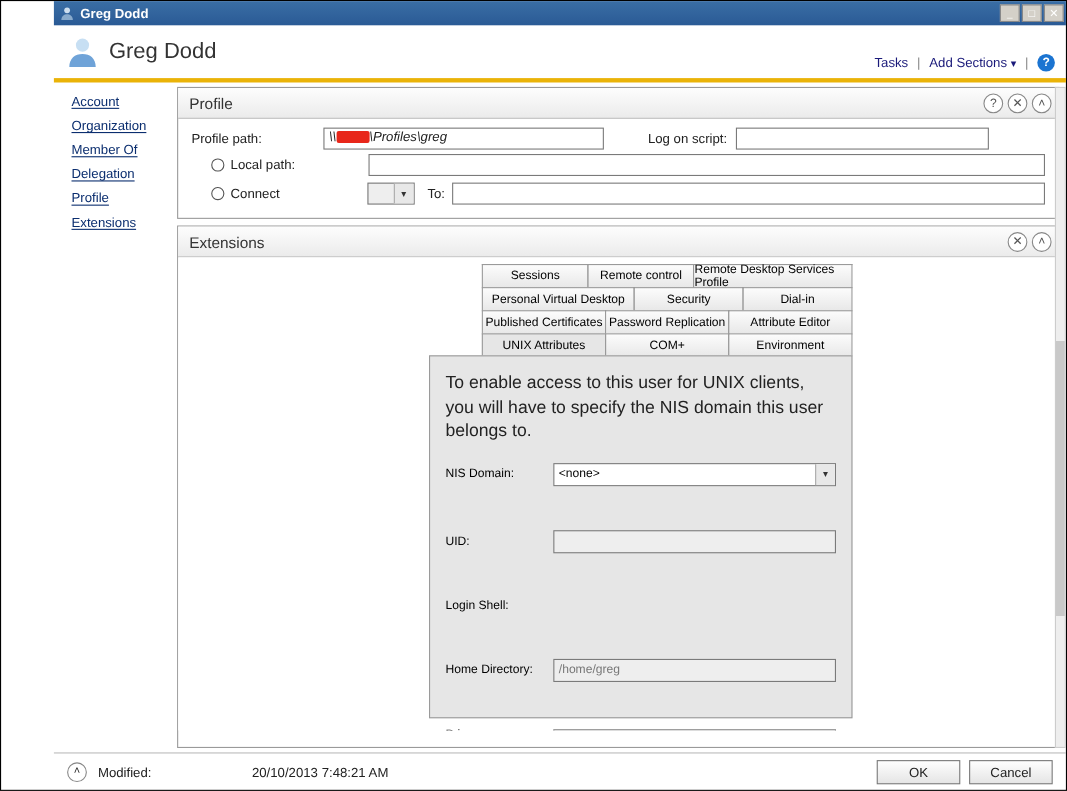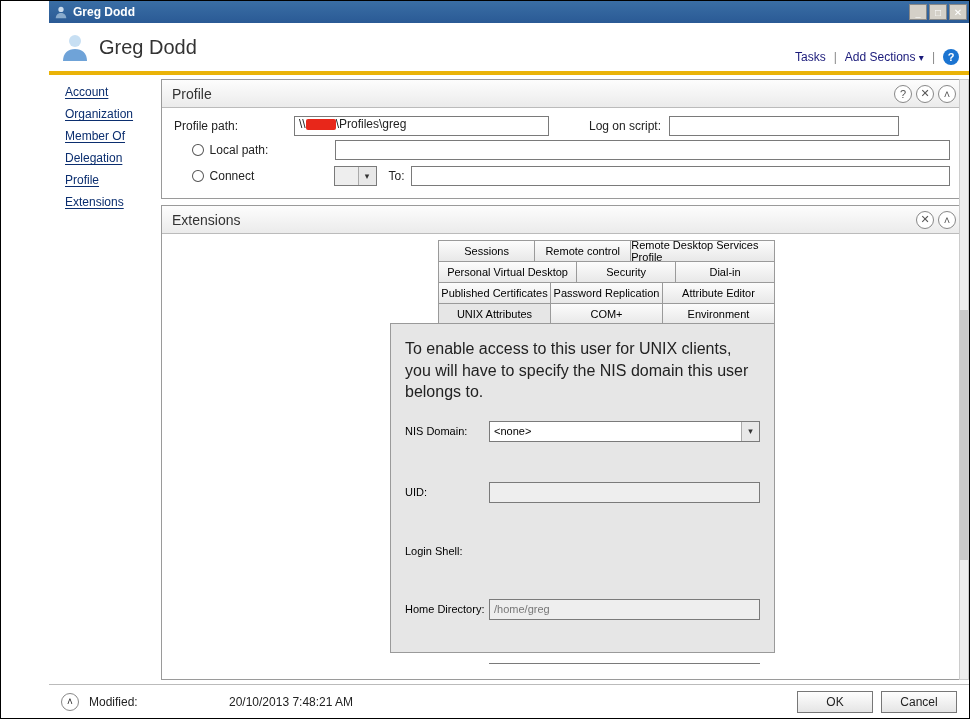--- a/index.html
+++ b/index.html
@@ -25,40 +25,40 @@
   .scroll-track { position:absolute; right:0; top:4px; bottom:4px; width:10px; background:#eee; border:1px solid #ccc;}
   .scroll-thumb { position:absolute; left:0; right:0; top:230px; height:250px; background:#c9c9c9;}
   .section { border:1px solid #9a9a9a; background:#fff; }
   .section-header { height:28px; background: linear-gradient(#fdfdfd,#ebebeb); border-bottom:1px solid #bbb; display:flex; align-items:center; padding:0 6px 0 10px;}
   .section-title { flex:1; font-size:14px; color:#333;}
   .circ-btn { width:18px; height:18px; border:1px solid #888; border-radius:50%; margin-left:4px; display:flex; align-items:center; justify-content:center; font-size:11px; color:#555; cursor:pointer; background:#fff;}
   .section-body { padding: 8px 12px 10px 12px; font-size:12px; color:#222;}
   .row { display:flex; align-items:center; margin-bottom:4px;}
   .lbl { width:120px;}
   .input-flat { height:20px; border:1px solid #7a7a7a; background:#fff; padding:0 4px; font-size:12px;}
-  .profilepath { width:255px;}
+  .profilepath { width:255px;font-style:italic;}
   .logonscript-lbl { width:80px; margin-left:40px;}
   .logonscript-inp { width:230px;}
   .radio-row { display:flex; align-items:center; margin:2px 0 2px 18px; font-size:12px;}
   .radio { width:12px; height:12px; border:1px solid #555; border-radius:50%; margin-right:6px;}
   .sub-lbl { width:130px;}
   .longinp { width:640px;}
   .drive-sel { width:44px; height:20px; border:1px solid #7a7a7a; background:#eee; margin-right:6px;}
   .to-lbl { margin:0 6px;}
   .ext-body { padding:6px 8px 6px 8px; min-height:430px; background:#fff; overflow:hidden;}
   .tab-wrap { margin-left:220px; width:385px;}
   .tab-rows { border-bottom:0;margin-left:48px;}
   .tab-line { display:flex;}
   .tab { flex:1; height:21px; border:1px solid #9a9a9a; border-bottom:none; background: linear-gradient(#fcfcfc,#e8e8e8); font-size:11px; display:flex; align-items:center; justify-content:center; cursor:pointer; margin-right:-1px;}
   .tab:last-child { margin-right:0;}
   .tab.active { background:#e6e6e6; border-bottom:1px solid #e6e6e6; font-weight:normal; position:relative;}
   .panel { border:1px solid #9a9a9a; background:#e6e6e6; padding:14px 14px 20px 14px; position:relative; top:-1px; height:330px;}
   .panel-text { font-size:16px; color:#222; margin-bottom:18px; line-height:1.35;}
   .frow { display:flex; align-items:center; margin-bottom:42px;}
-  .flbl { width:84px; font-size:11px;}
+  .flbl { width:98px; font-size:11px;}
   .fctl { flex:1; height:21px; border:1px solid #7a7a7a; background:#fff; padding:0 4px; font-size:11px; display:flex; align-items:center; position:relative;}
   .fctl.disabled { background:#eee; color:#777;}
   .dd-arrow { position:absolute; right:0; top:0; width:18px; height:100%; background:#e8e8e8; border-left:1px solid #aaa; display:flex; align-items:center; justify-content:center; font-size:9px; color:#333;}
   .statusbar { height:34px; border-top:1px solid #bbb; display:flex; align-items:center; padding:0 12px; font-size:12px; color:#222;}
   .status-icon { width:18px; height:18px; border:1px solid #888; border-radius:50%; display:flex; align-items:center; justify-content:center; font-size:10px; margin-right:10px;}
   .btns { display:flex; gap:8px;}
   .btn { width:76px; height:22px; border:1px solid #777; background: linear-gradient(#fefefe,#e5e5e5); font-size:12px; cursor:pointer; display:flex; align-items:center; justify-content:center;}
   .redacted { display:inline-block; width:30px; height:11px; background:#e8271a; border-radius:2px; vertical-align:middle;}
   .chev { font-size:10px; }
 </style>

